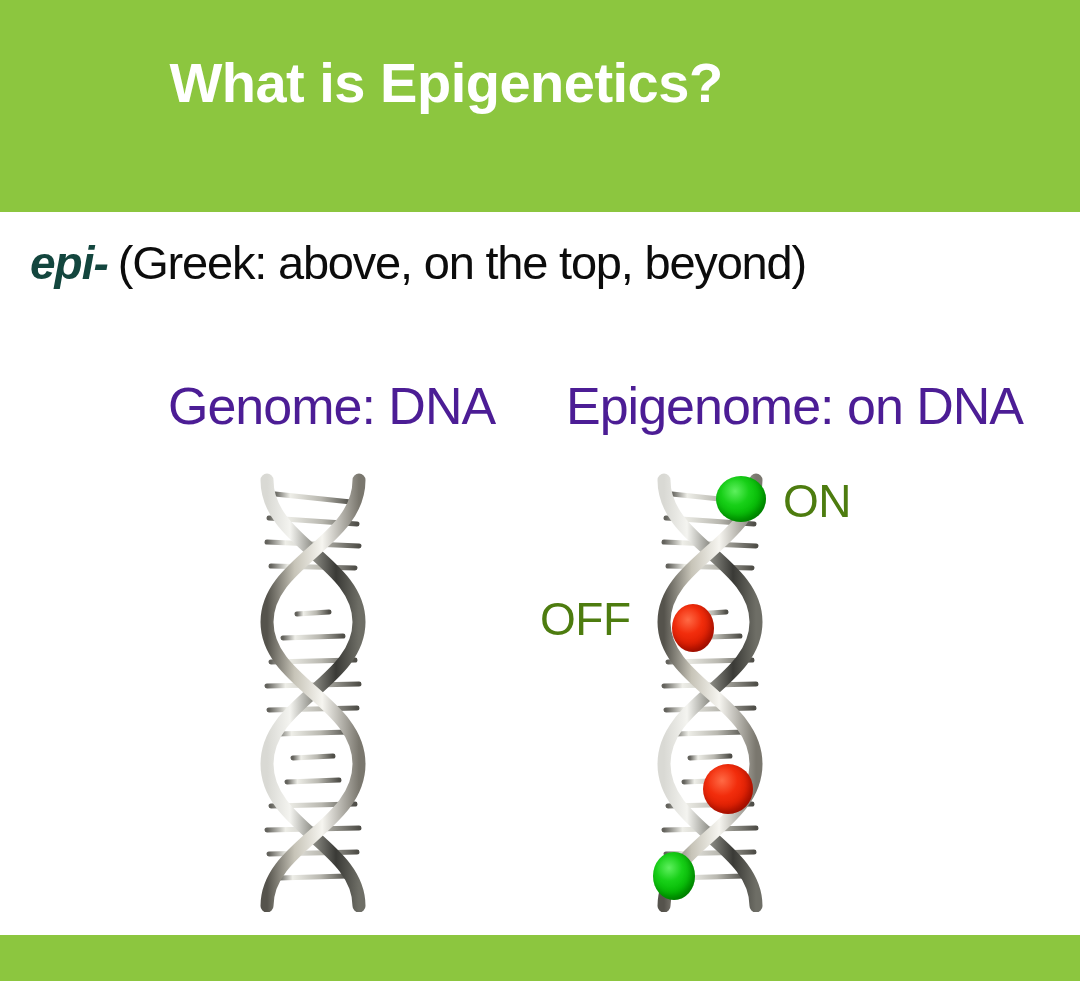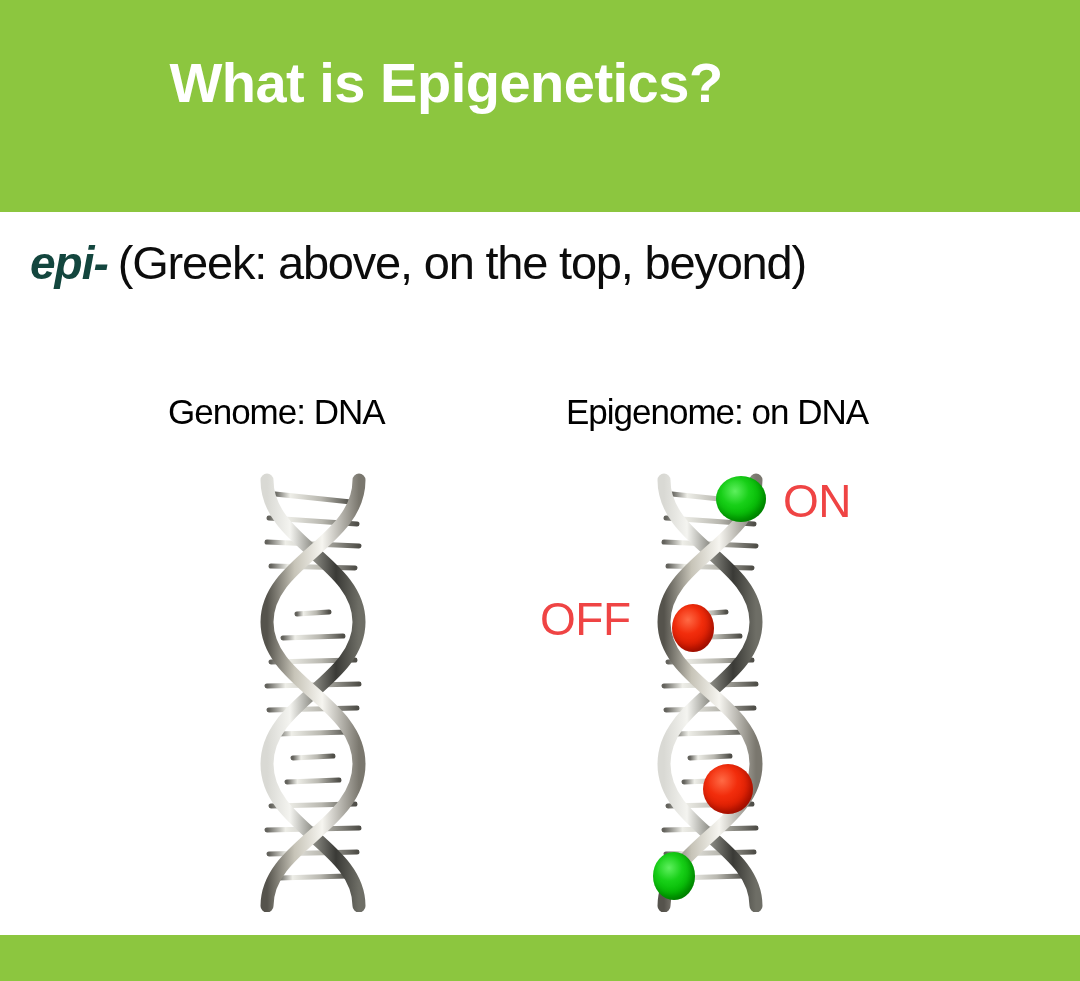--- a/index.html
+++ b/index.html
@@ -59,23 +59,23 @@
   #definition-text {
     font-size: 47px;
     color: #0c0c0c;
     letter-spacing: -1.2px;
     margin-left: 10px;
   }
 
   
   .col-heading {
     position: absolute;
-    top: 392px;
-    font-size: 35px;
-    color: #000000;
+    top: 376px;
+    font-size: 52px;
+    color: #4c1d95;
     letter-spacing: -1px;
     white-space: nowrap;
   }
   #heading-genome    { left: 168px; }
   #heading-epigenome { left: 566px; }
 
   
   .dna {
     position: absolute;
     width: 120px;
@@ -102,21 +102,21 @@
 
   #marker-on-top     { left: 716px; top: 476px;  width: 50px; height: 46px; }
   #marker-off-upper  { left: 672px; top: 604px;  width: 42px; height: 48px; }
   #marker-off-lower  { left: 703px; top: 764px;  width: 50px; height: 50px; }
   #marker-on-bottom  { left: 653px; top: 852px;  width: 42px; height: 48px; }
 
   
   .switch-label {
     position: absolute;
     font-size: 46px;
-    color: #ef4444;
+    color: #4d7c0f;
     letter-spacing: -0.5px;
     white-space: nowrap;
   }
   #label-on  { left: 783px; top: 474px; }
   #label-off { left: 540px; top: 592px; }
 </style>
 </head>
 <body>
 
 <div class="band" id="band-top"></div>

